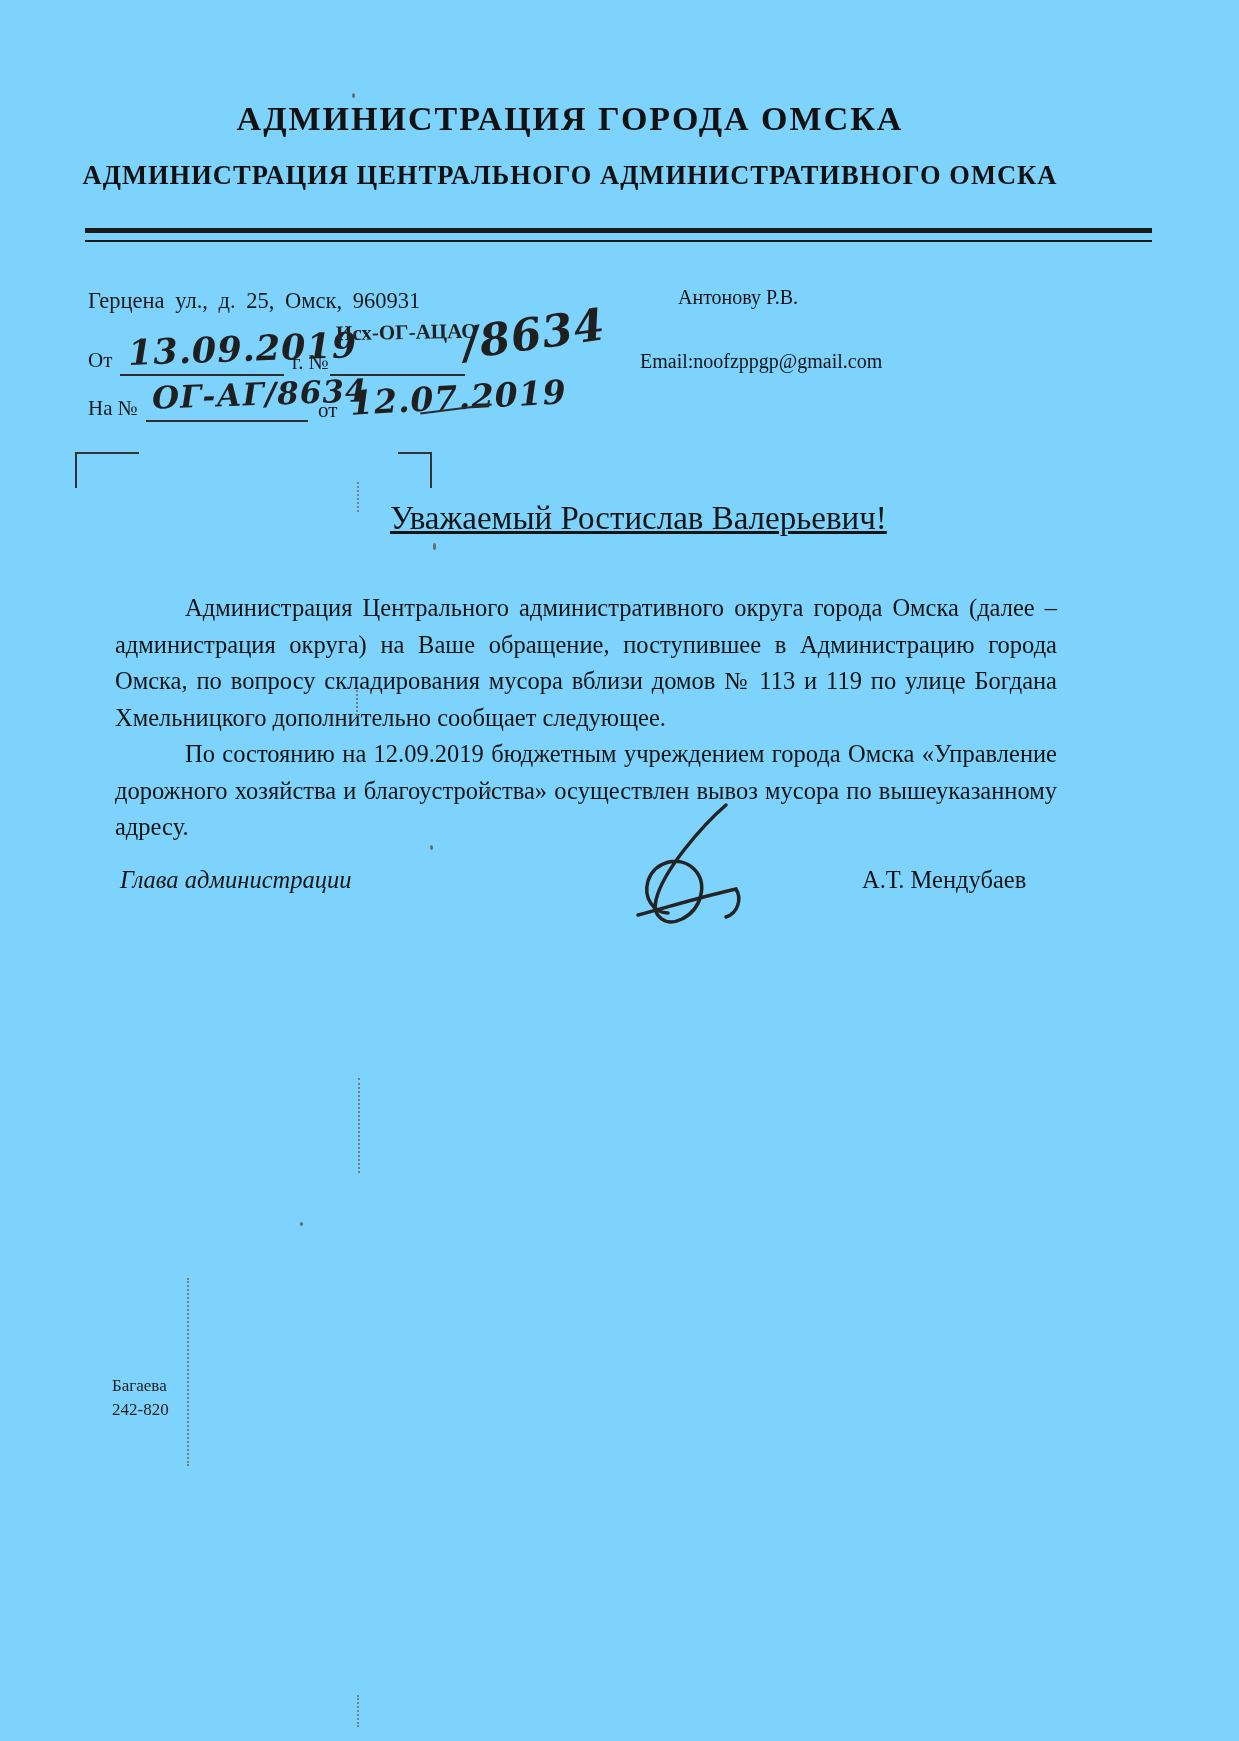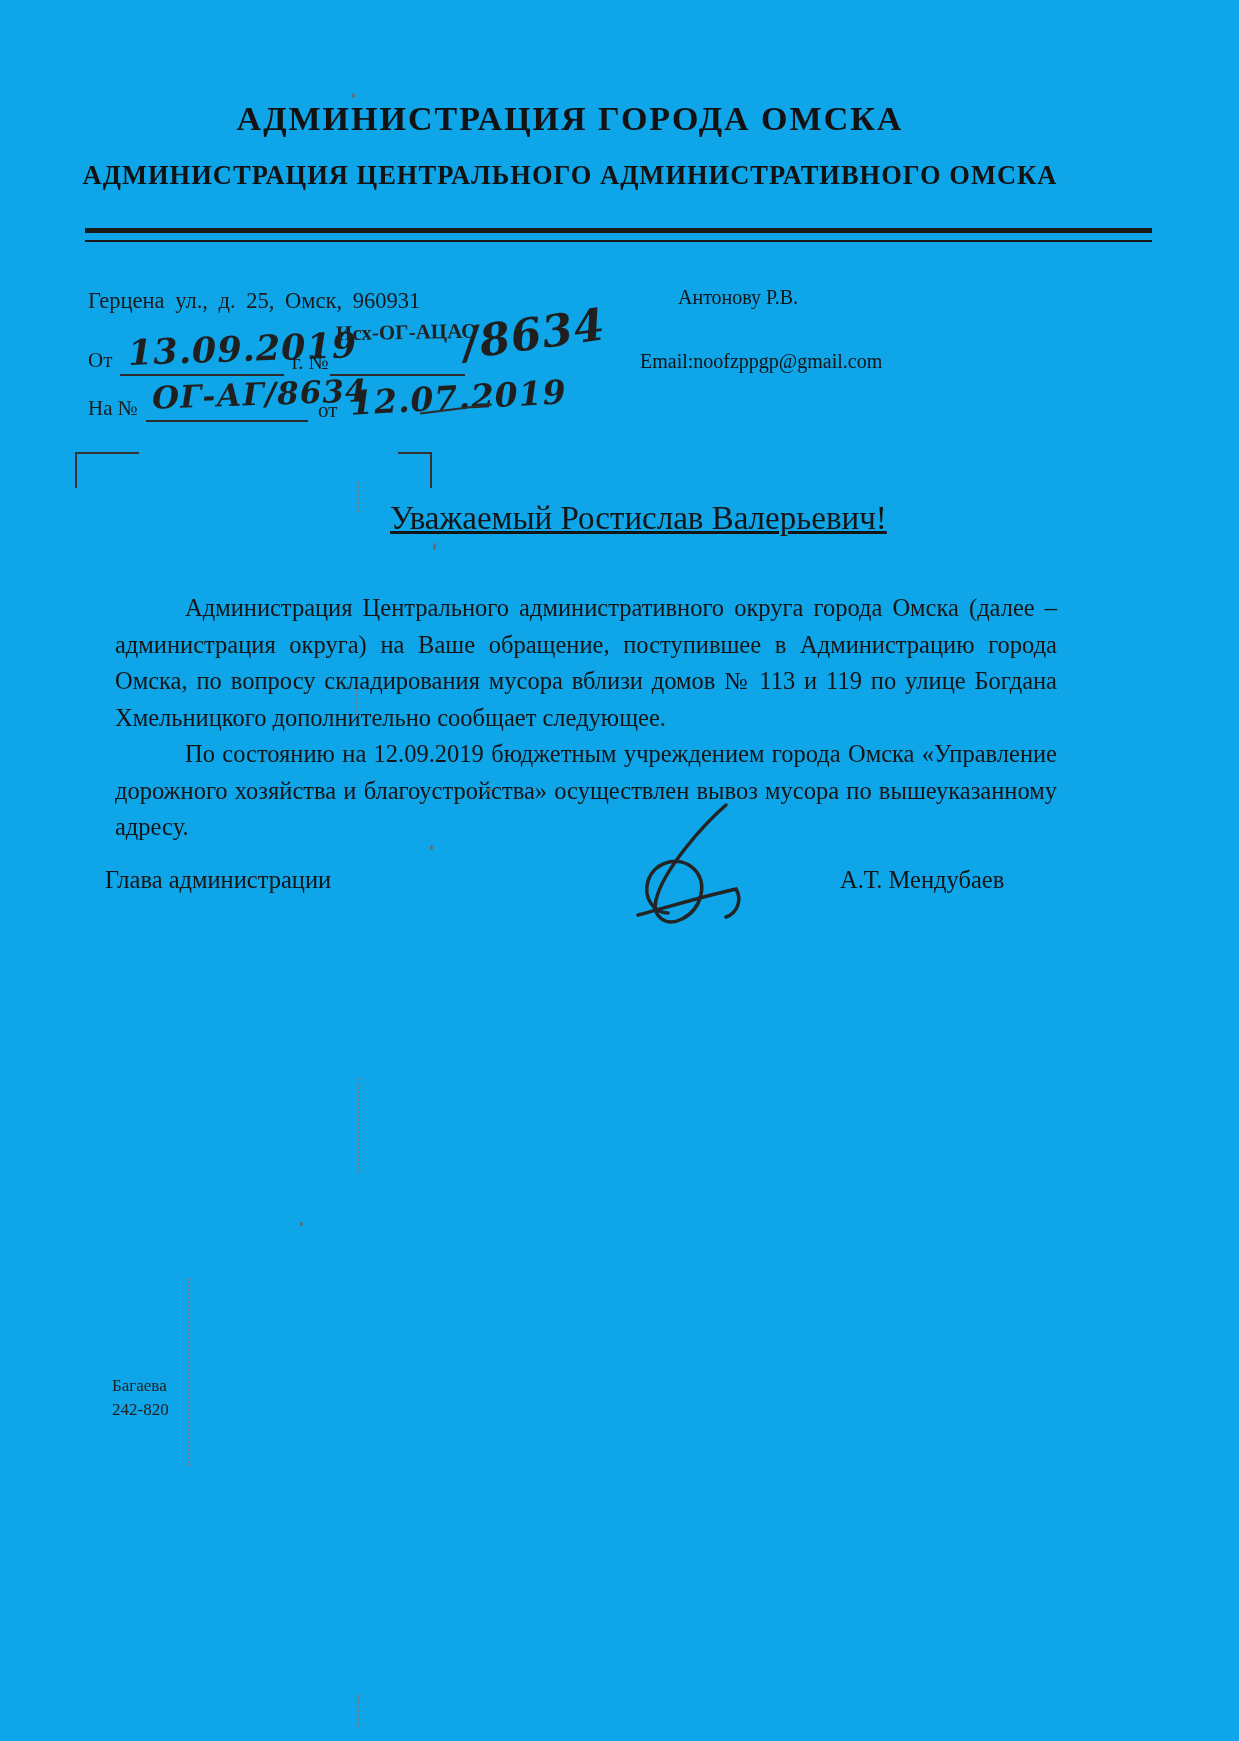--- a/index.html
+++ b/index.html
@@ -6,21 +6,21 @@
   html, body {
     margin: 0;
     padding: 0;
     background: #ffffff;
   }
   .page {
     position: relative;
     width: 1239px;
     height: 1741px;
     margin: 0 auto;
-    background: #0ea5e9;
+    background: #7dd3fc;
     overflow: hidden;
     font-family: "Liberation Serif", "DejaVu Serif", serif;
     color: #161616;
   }
   .abs { position: absolute; }
 
   
   .header-wrap {
     position: absolute;
     left: 0;
@@ -183,28 +183,28 @@
   <div class="abs bracket-left" style="left:75px; top:452px; width:62px; height:34px;"></div>
   <div class="abs bracket-right" style="left:398px; top:452px; width:32px; height:34px;"></div>
 
   <div class="abs salutation" style="left:390px; top:500px;">Уважаемый Ростислав Валерьевич!</div>
 
   <div class="body-text">
     <p>Администрация Центрального административного округа города Омска (далее – администрация округа) на Ваше обращение, поступившее в Администрацию города Омска, по вопросу складирования мусора вблизи домов № 113 и 119 по улице Богдана Хмельницкого дополнительно сообщает следующее.</p>
     <p>По состоянию на 12.09.2019 бюджетным учреждением города Омска «Управление дорожного хозяйства и благоустройства» осуществлен вывоз мусора по вышеуказанному адресу.</p>
   </div>
 
-  <div class="abs sig-label" style="left:105px; top:866px;">Глава администрации</div>
+  <div class="abs sig-label" style="left:120px; top:866px;font-style:italic;">Глава администрации</div>
 
   <svg class="abs" style="left:608px; top:795px;" width="160" height="150" viewBox="0 0 160 150">
     <path d="M118 10 C 95 30, 55 75, 48 105 C 44 122, 58 132, 74 124 C 94 114, 100 88, 86 74 C 72 60, 46 66, 40 86 C 35 103, 46 118, 60 118" fill="none" stroke="#242424" stroke-width="3.5" stroke-linecap="round"></path>
     <path d="M30 120 C 60 112, 100 100, 128 94 C 134 104, 130 118, 118 122" fill="none" stroke="#242424" stroke-width="3.5" stroke-linecap="round"></path>
   </svg>
 
-  <div class="abs sig-name" style="left:840px; top:866px;">А.Т. Мендубаев</div>
+  <div class="abs sig-name" style="left:862px; top:866px;">А.Т. Мендубаев</div>
 
   <div class="abs footer-text" style="left:112px; top:1374px;">Багаева</div>
   <div class="abs footer-text" style="left:112px; top:1398px;">242-820</div>
 
   <div class="dot" style="left:352px; top:93px; width:3px; height:5px;"></div>
   <div class="vline" style="left:357px; top:482px; height:30px;"></div>
   <div class="dot" style="left:433px; top:543px; width:3px; height:7px;"></div>
   <div class="vline" style="left:356px; top:690px; height:26px;"></div>
   <div class="dot" style="left:487px; top:788px; width:4px; height:4px;"></div>
   <div class="dot" style="left:430px; top:845px; width:3px; height:5px;"></div>

